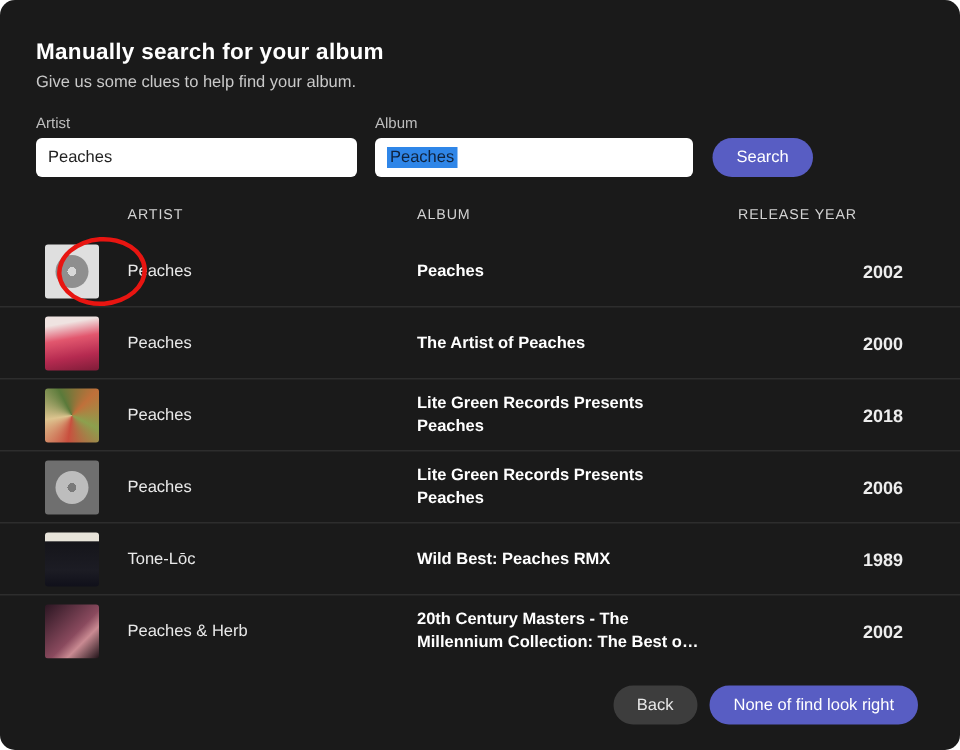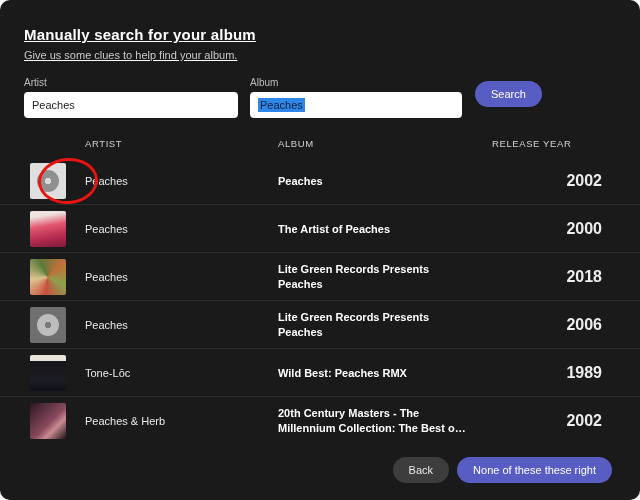--- a/index.html
+++ b/index.html
@@ -2,21 +2,21 @@
 <html><head>
 <meta charset="utf-8">
 <style>
   html,body{margin:0;padding:0;background:#ffffff;}
   *{box-sizing:border-box;}
   .panel{
     width:640px;height:500px;background:#1a1a1a;border-radius:10px;
     position:relative;overflow:hidden;
     font-family:"Liberation Sans",sans-serif;color:#fff;
   }
-  .header{padding:26px 24px 0 24px;text-decoration:underline;}
+  .header{padding:26px 24px 0 24px;}
   .header h1{margin:0;font-size:15px;font-weight:600;letter-spacing:.2px;}
   .header p{margin:6px 0 0 0;font-size:11px;color:#c9c9c9;}
 
   .form-row{display:flex;align-items:flex-start;padding:0 24px;margin-top:16px;}
   .field{display:flex;flex-direction:column;}
   .field label{font-size:10px;color:#bdbdbd;margin-bottom:4px;}
   .text-input{
     height:26px;width:214px;background:#ffffff;border:none;border-radius:4px;
     padding:0 8px;font-size:11px;color:#222;font-family:"Liberation Sans",sans-serif;
     display:flex;align-items:center;
@@ -24,21 +24,21 @@
   .album-field{margin-left:12px;}
   .album-field .text-input{width:212px;}
   .selected-text{background:#2f86e8;color:#10233d;padding:1px 2px;}
   .btn{
     border:none;border-radius:13px;height:26px;padding:0 16px;
     font-size:11px;font-family:"Liberation Sans",sans-serif;cursor:pointer;
     display:inline-flex;align-items:center;justify-content:center;white-space:nowrap;
   }
   .primary{background:#585dc3;color:#ffffff;}
   .gray{background:#3d3d3d;color:#e8e8e8;}
-  .search-btn{margin-left:13px;margin-top:4px;}
+  .search-btn{margin-left:13px;margin-top:15px;}
   .filetag{margin-left:12px;margin-top:15px;font-size:10px;color:#e6e6e6;}
   .toggle-row{display:flex;align-items:center;gap:5px;margin-top:4px;}
   .toggle{width:20px;height:10px;border-radius:5px;background:#4a4a4a;position:relative;display:inline-block;cursor:pointer;}
   .toggle .knob{position:absolute;left:1px;top:1px;width:8px;height:8px;border-radius:50%;background:#cfcfcf;}
 
   .row-grid{display:grid;grid-template-columns:61px 193px 1fr 110px;align-items:center;padding-left:24px;padding-right:38px;}
   .table-header{margin-top:20px;font-size:9.5px;letter-spacing:.6px;color:#d2d2d2;text-transform:uppercase;}
   .table-header .year{text-align:left;}
 
   .rows{margin-top:8px;height:282px;overflow:hidden;}
@@ -54,21 +54,21 @@
   .art-collage{background:conic-gradient(from 45deg,#c0703a,#8ca04e,#c94f3e,#ddc48f,#5a7a3a,#c0703a);}
   .art-dark-figure{background:linear-gradient(180deg,#e8e4da 0%,#e8e4da 16%,#15151a 17%,#1c1c24 70%,#10101a 100%);}
   .art-duo-dark{background:linear-gradient(135deg,#2b1622 0%,#8a4a5e 55%,#c98a92 70%,#1f1218 100%);}
   .annotation{
     display:none;position:absolute;left:14px;top:1px;width:60px;height:46px;
     border:3px solid #e81511;border-radius:50%;transform:rotate(-4deg);pointer-events:none;
   }
   .cell.artist{font-size:11px;color:#e9e9e9;}
   .cell.album{font-size:11px;font-weight:700;color:#ffffff;padding-right:24px;line-height:1.35;
     display:-webkit-box;-webkit-line-clamp:2;-webkit-box-orient:vertical;overflow:hidden;}
-  .cell.year{font-size:16px;font-weight:700;color:#ededed;text-align:right;}
+  .cell.year{font-size:12px;font-weight:700;color:#ededed;text-align:right;}
 
   .footer{position:absolute;right:28px;bottom:17px;display:flex;gap:8px;}
 </style>
 </head>
 <body>
 
 <div class="panel">
 
   <div class="header">
     <h1>Manually search for your album</h1>
@@ -165,16 +165,16 @@
 
       </div>
       <div class="cell artist">Peaches &amp; Herb</div>
       <div class="cell album">20th Century Masters - The Millennium Collection: The Best of Peaches &amp; Herb</div>
       <div class="cell year">2002</div>
     </div>
   </div>
 
   <div class="footer">
     <button class="btn gray">Back</button>
-    <button class="btn primary">None of these these right</button>
+    <button class="btn primary">None of find look right</button>
   </div>
 
 </div>
 
 </body></html>

